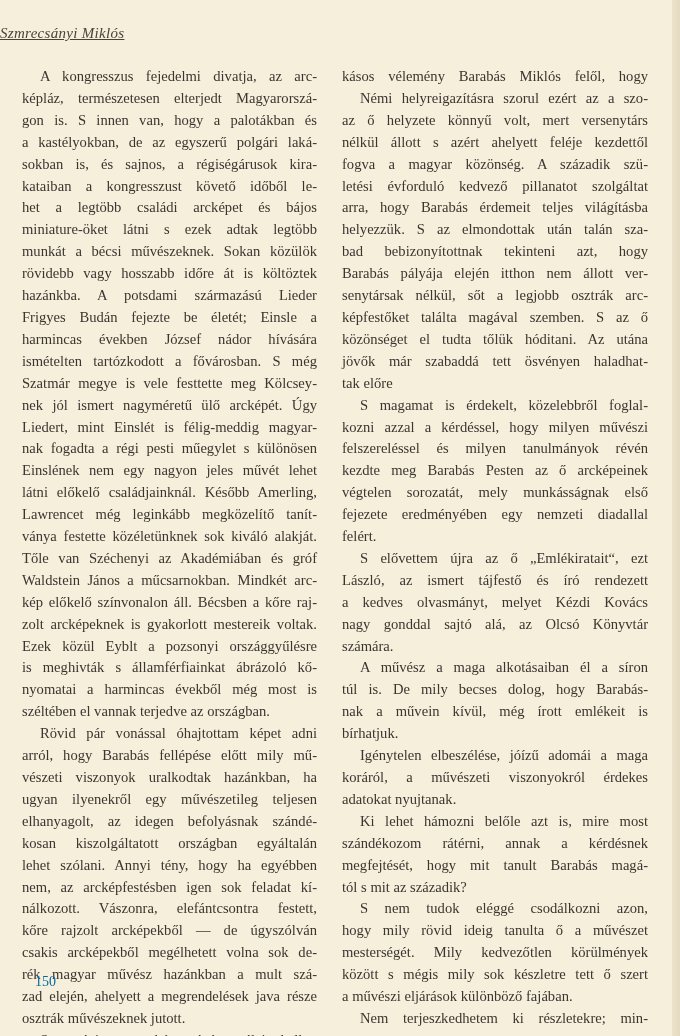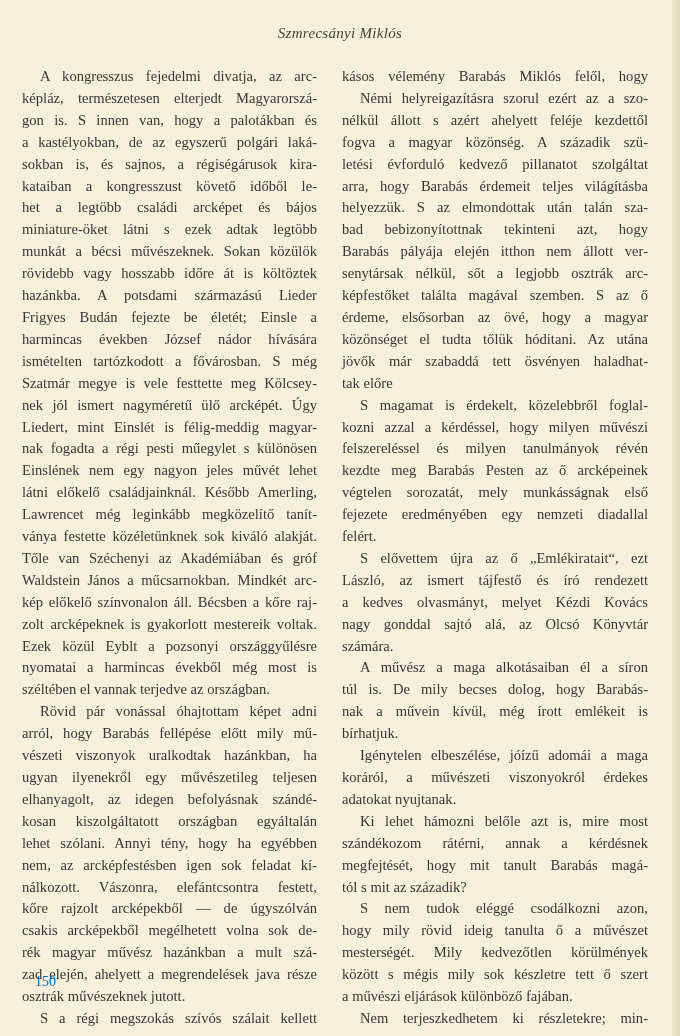--- a/index.html
+++ b/index.html
@@ -9,23 +9,23 @@
     position: relative;
     font-family: "Liberation Serif", "DejaVu Serif", serif;
     color: #3b3530;
   }
   .page-edge {
     position: absolute; right: 0; top: 0; width: 8px; height: 1036px;
     background: linear-gradient(to right, #ece3cc, #e4dac0);
   }
   .running-head {
     position: absolute; top: 25px; left: 0; width: 680px;
-    text-align: center;
     font-style: italic; font-size: 15px; letter-spacing: 0.3px;
     color: #4a423a;
+    text-decoration: underline;
   }
   .col {
     position: absolute; top: 66px;
     font-size: 14.6px; line-height: 21.9px;
     text-align: justify;
   }
   .col-left { left: 22px; width: 295px; }
   .col-right { left: 342px; width: 306px; }
   .line {
     display: block; white-space: nowrap;
@@ -66,20 +66,21 @@
     <span class="line">nak fogadta a régi pesti műegylet s különösen</span>
     <span class="line">Einslének nem egy nagyon jeles művét lehet</span>
     <span class="line">látni előkelő családjainknál. Később Amerling,</span>
     <span class="line">Lawrencet még leginkább megközelítő tanít-</span>
     <span class="line">ványa festette közéletünknek sok kiváló alakját.</span>
     <span class="line">Tőle van Széchenyi az Akadémiában és gróf</span>
     <span class="line">Waldstein János a műcsarnokban. Mindkét arc-</span>
     <span class="line">kép előkelő színvonalon áll. Bécsben a kőre raj-</span>
     <span class="line">zolt arcképeknek is gyakorlott mestereik voltak.</span>
     <span class="line">Ezek közül Eyblt a pozsonyi országgyűlésre</span>
+    <span class="line">is meghivták s államférfiainkat ábrázoló kő-</span>
     <span class="line">nyomatai a harmincas évekből még most is</span>
     <span class="line last">széltében el vannak terjedve az országban.</span>
     <span class="line indent">Rövid pár vonással óhajtottam képet adni</span>
     <span class="line">arról, hogy Barabás fellépése előtt mily mű-</span>
     <span class="line">vészeti viszonyok uralkodtak hazánkban, ha</span>
     <span class="line">ugyan ilyenekről egy művészetileg teljesen</span>
     <span class="line">elhanyagolt, az idegen befolyásnak szándé-</span>
     <span class="line">kosan kiszolgáltatott országban egyáltalán</span>
     <span class="line">lehet szólani. Annyi tény, hogy ha egyébben</span>
     <span class="line">nem, az arcképfestésben igen sok feladat kí-</span>
@@ -87,30 +88,30 @@
     <span class="line">kőre rajzolt arcképekből — de úgyszólván</span>
     <span class="line">csakis arcképekből megélhetett volna sok de-</span>
     <span class="line">rék magyar művész hazánkban a mult szá-</span>
     <span class="line">zad elején, ahelyett a megrendelések java része</span>
     <span class="line last">osztrák művészeknek jutott.</span>
     <span class="line indent">S a régi megszokás szívós szálait kellett</span>
   </div>
 <div class="col col-right" id="col-right">
     <span class="line">kásos vélemény Barabás Miklós felől, hogy</span>
     <span class="line indent">Némi helyreigazításra szorul ezért az a szo-</span>
+    <span class="line">az ő helyzete könnyű volt, mert versenytárs</span>
     <span class="line">nélkül állott s azért ahelyett feléje kezdettől</span>
     <span class="line">fogva a magyar közönség. A századik szü-</span>
     <span class="line">letési évforduló kedvező pillanatot szolgáltat</span>
     <span class="line">arra, hogy Barabás érdemeit teljes világításba</span>
     <span class="line">helyezzük. S az elmondottak után talán sza-</span>
     <span class="line">bad bebizonyítottnak tekinteni azt, hogy</span>
     <span class="line">Barabás pályája elején itthon nem állott ver-</span>
     <span class="line">senytársak nélkül, sőt a legjobb osztrák arc-</span>
     <span class="line">képfestőket találta magával szemben. S az ő</span>
-    <span class="line">érdeme, elsősorban az övé, hogy a magyar</span>
     <span class="line">közönséget el tudta tőlük hóditani. Az utána</span>
     <span class="line">jövők már szabaddá tett ösvényen haladhat-</span>
     <span class="line last">tak előre</span>
     <span class="line indent">S magamat is érdekelt, közelebbről foglal-</span>
     <span class="line">kozni azzal a kérdéssel, hogy milyen művészi</span>
     <span class="line">felszereléssel és milyen tanulmányok révén</span>
     <span class="line">kezdte meg Barabás Pesten az ő arcképeinek</span>
     <span class="line">végtelen sorozatát, mely munkásságnak első</span>
     <span class="line">fejezete eredményében egy nemzeti diadallal</span>
     <span class="line last">felért.</span>

